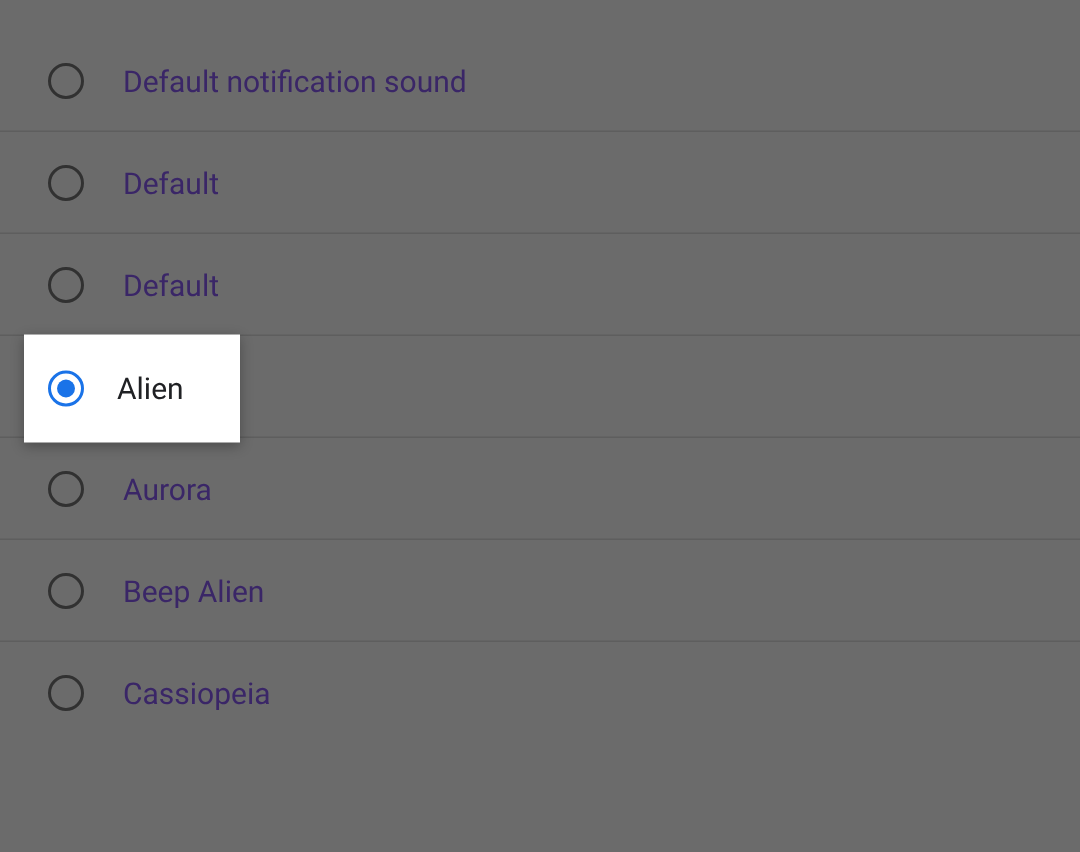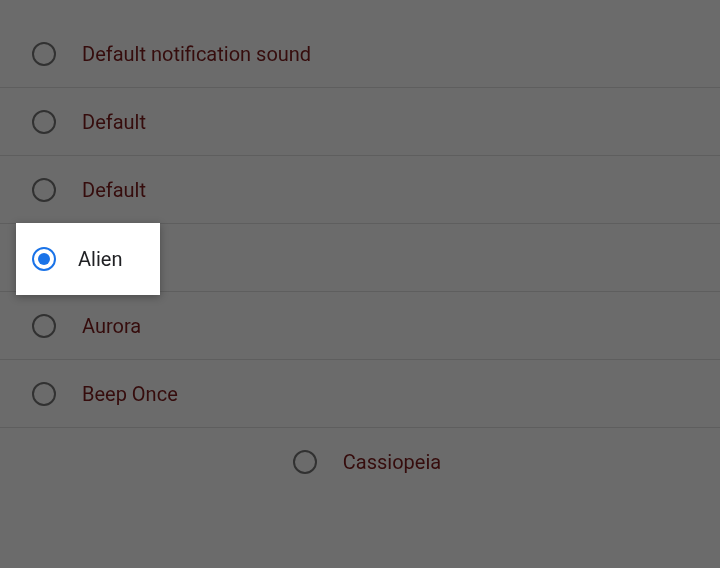--- a/index.html
+++ b/index.html
@@ -23,21 +23,20 @@
       display: flex;
       align-items: center;
       height: 68px;
       padding: 0 18px 0 32px;
       border-bottom: 1px solid #e0e0e0;
       cursor: pointer;
       position: relative;
     }
     .item:last-child {
       border-bottom: none;
-      justify-content: center;
     }
     .radio {
       width: 24px;
       height: 24px;
       border-radius: 50%;
       border: 2px solid #757575;
       margin-right: 26px;
       flex-shrink: 0;
       position: relative;
     }
@@ -50,21 +49,21 @@
       top: 50%;
       left: 50%;
       transform: translate(-50%, -50%);
       width: 12px;
       height: 12px;
       border-radius: 50%;
       background: #1a73e8;
     }
     .label {
       font-size: 20px;
-      color: #7f1d1d;
+      color: #8b5cf6;
       font-weight: 400;
     }
     .overlay {
       position: absolute;
       top: 0;
       left: 0;
       width: 720px;
       height: 568px;
       background: rgba(0, 0, 0, 0.58);
       pointer-events: none;
@@ -123,21 +122,21 @@
   <div class="item">
     <span class="radio selected"></span>
     <span class="label">Alien</span>
   </div>
   <div class="item">
     <span class="radio"></span>
     <span class="label">Aurora</span>
   </div>
   <div class="item">
     <span class="radio"></span>
-    <span class="label">Beep Once</span>
+    <span class="label">Beep Alien</span>
   </div>
   <div class="item">
     <span class="radio"></span>
     <span class="label">Cassiopeia</span>
   </div>
 </div>
 
 <div class="overlay"></div>
 
 <div class="highlight">

